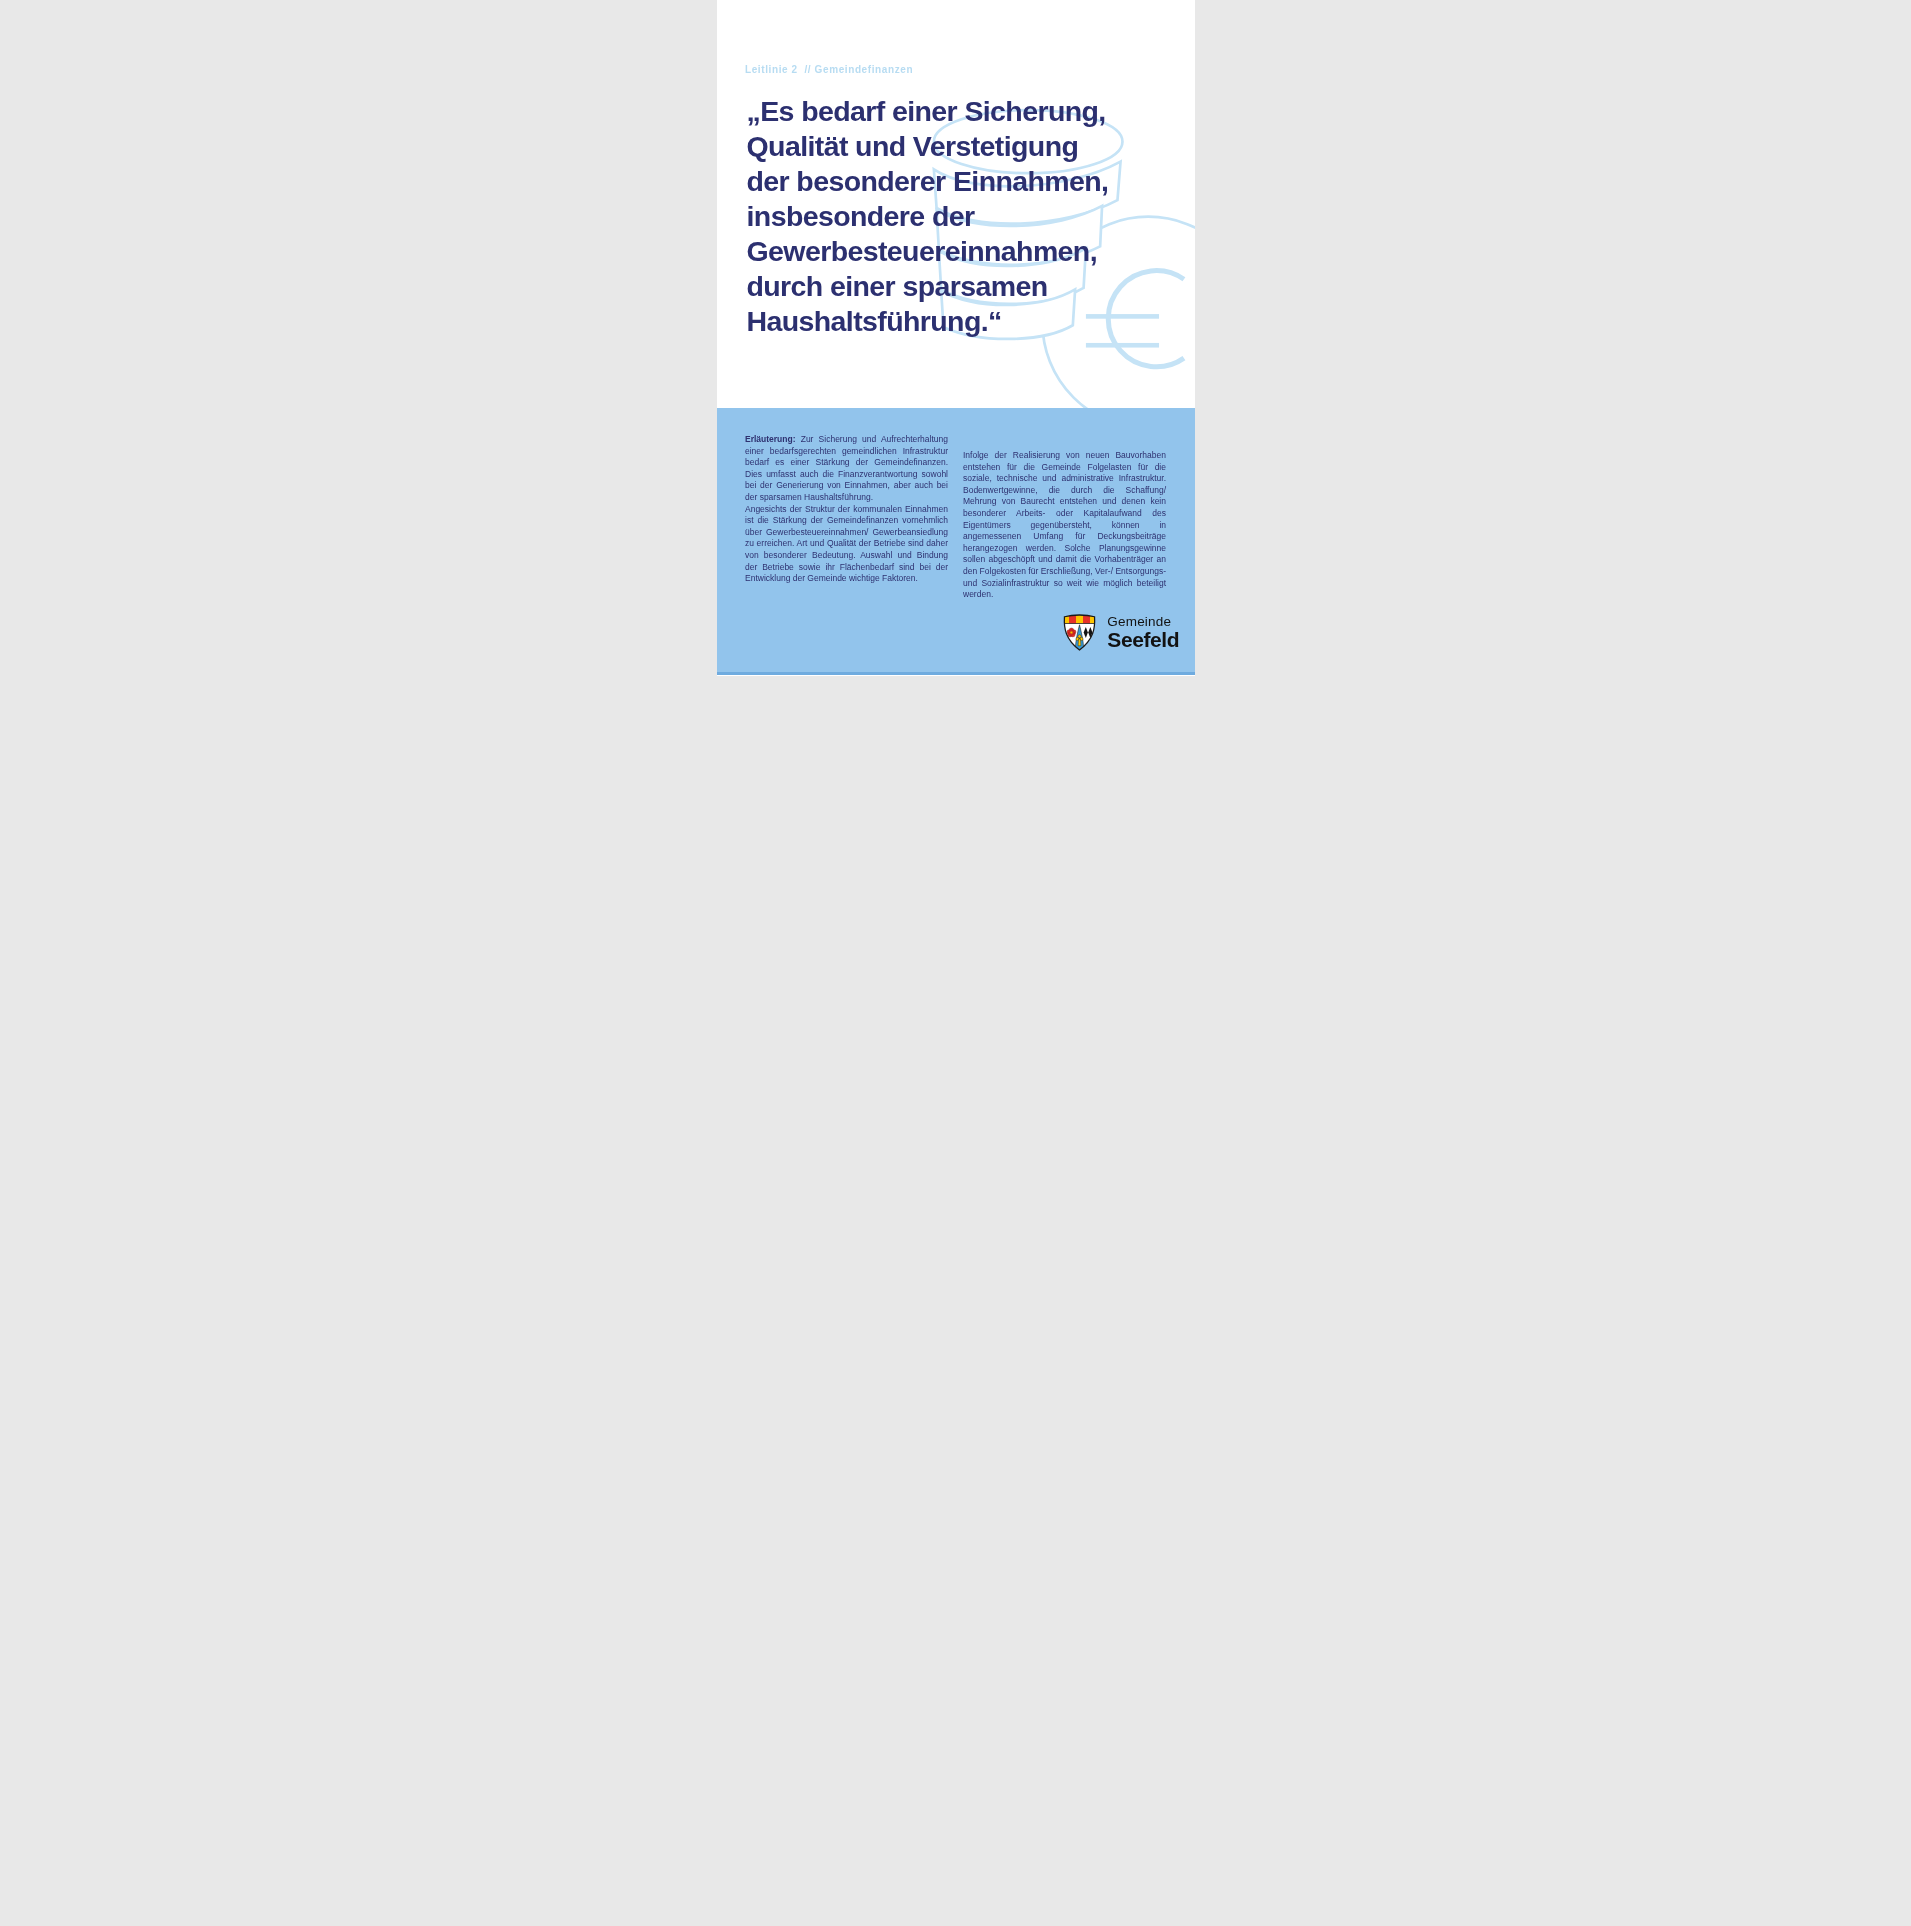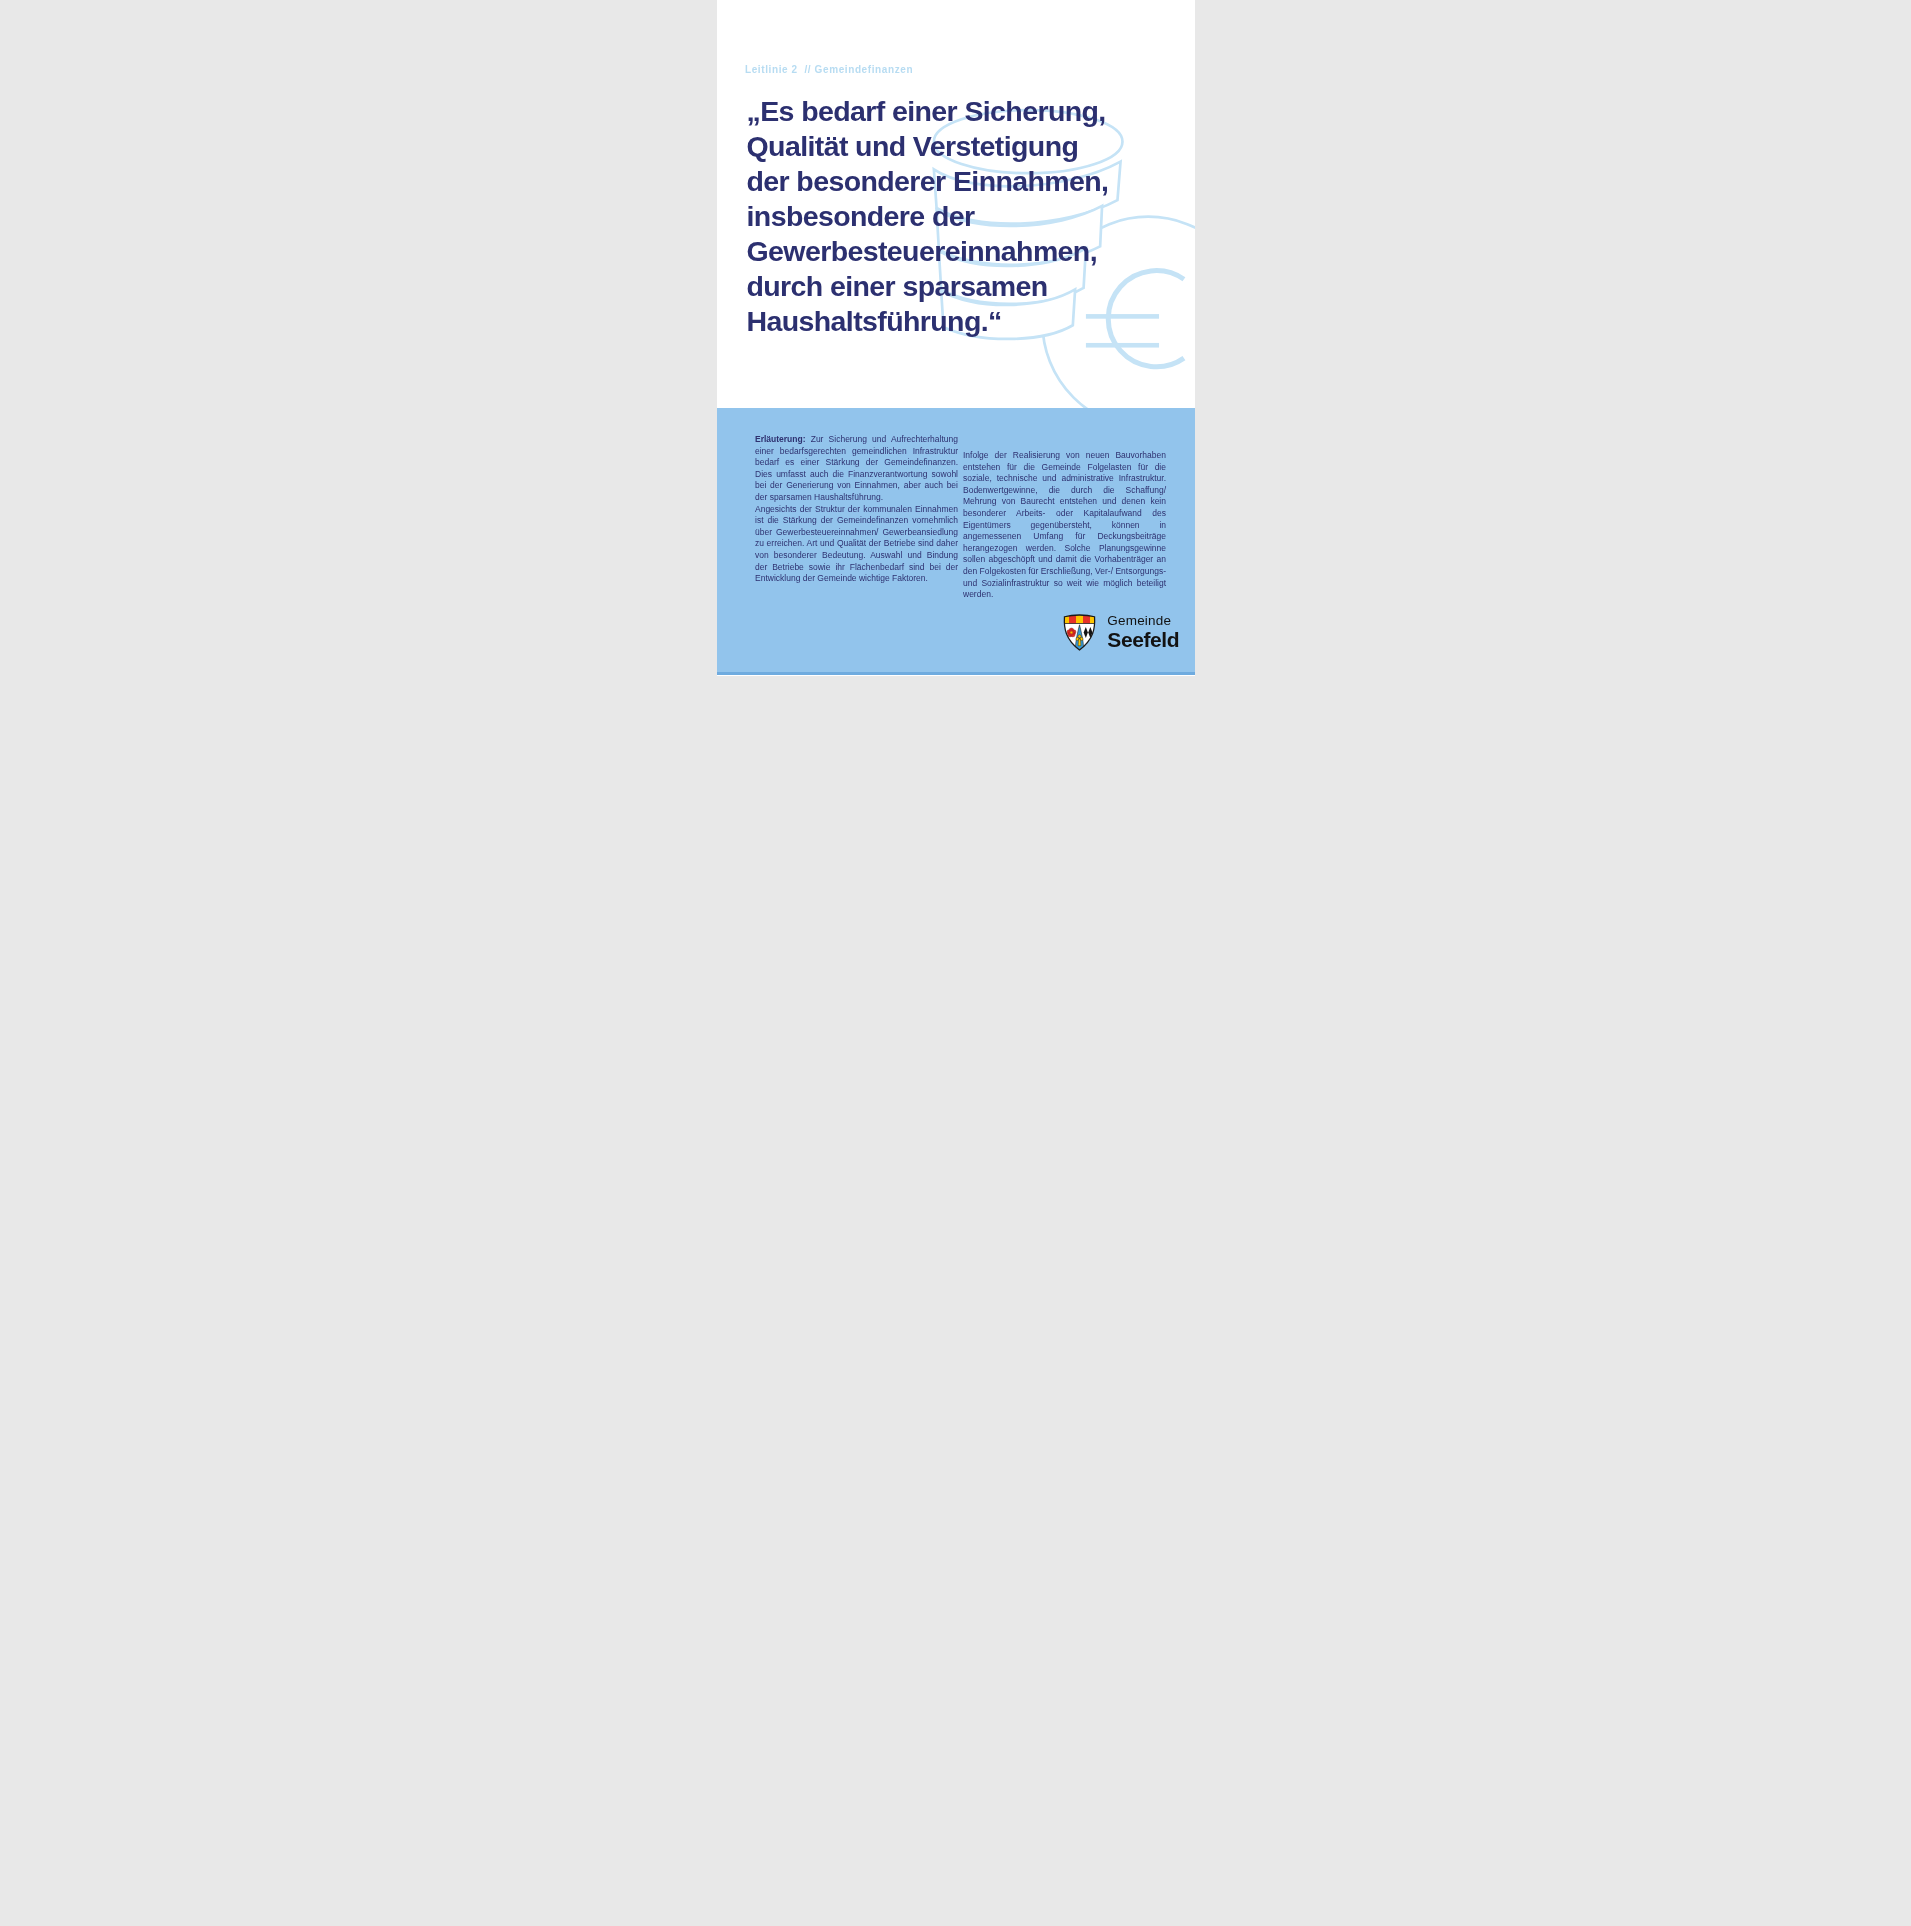--- a/index.html
+++ b/index.html
@@ -37,25 +37,25 @@
   
   .bottom-section{
     position:absolute;left:0;top:408px;width:478px;height:267px;
     background:var(--section_bg);
   }
   .columns{position:absolute;left:28.5px;top:26px;width:421px;}
   .col{position:absolute;top:0;width:203px;
     font-size:8.5px;line-height:11.6px;font-weight:500;
     color:var(--body_text);text-align:justify;}
   .col p{margin:0;}
-  .col-left{left:10px;}
+  .col-left{left:0;}
   .col-right{left:218px;width:203px;margin-top:16px;}
   .lead-label{font-weight:700;}
   
-  .logo-row{position:absolute;left:345px;top:206px;display:flex;align-items:center;}
+  .logo-row{position:absolute;left:345px;top:206px;display:flex;align-items:flex-end;}
   .crest{width:35px;height:37px;flex:0 0 auto;}
   .logo-text{margin-left:10.8px;color:var(--logo_black);}
   .logo-line1{font-size:13.5px;font-weight:400;letter-spacing:0.2px;line-height:14.6px;}
   .logo-line2{font-size:21px;font-weight:700;letter-spacing:-0.4px;line-height:21.6px;}
   
   .footer-strip{position:absolute;left:0;bottom:0;width:478px;height:2.7px;background:var(--footer_strip);}
 </style>
 </head>
 <body>
 

